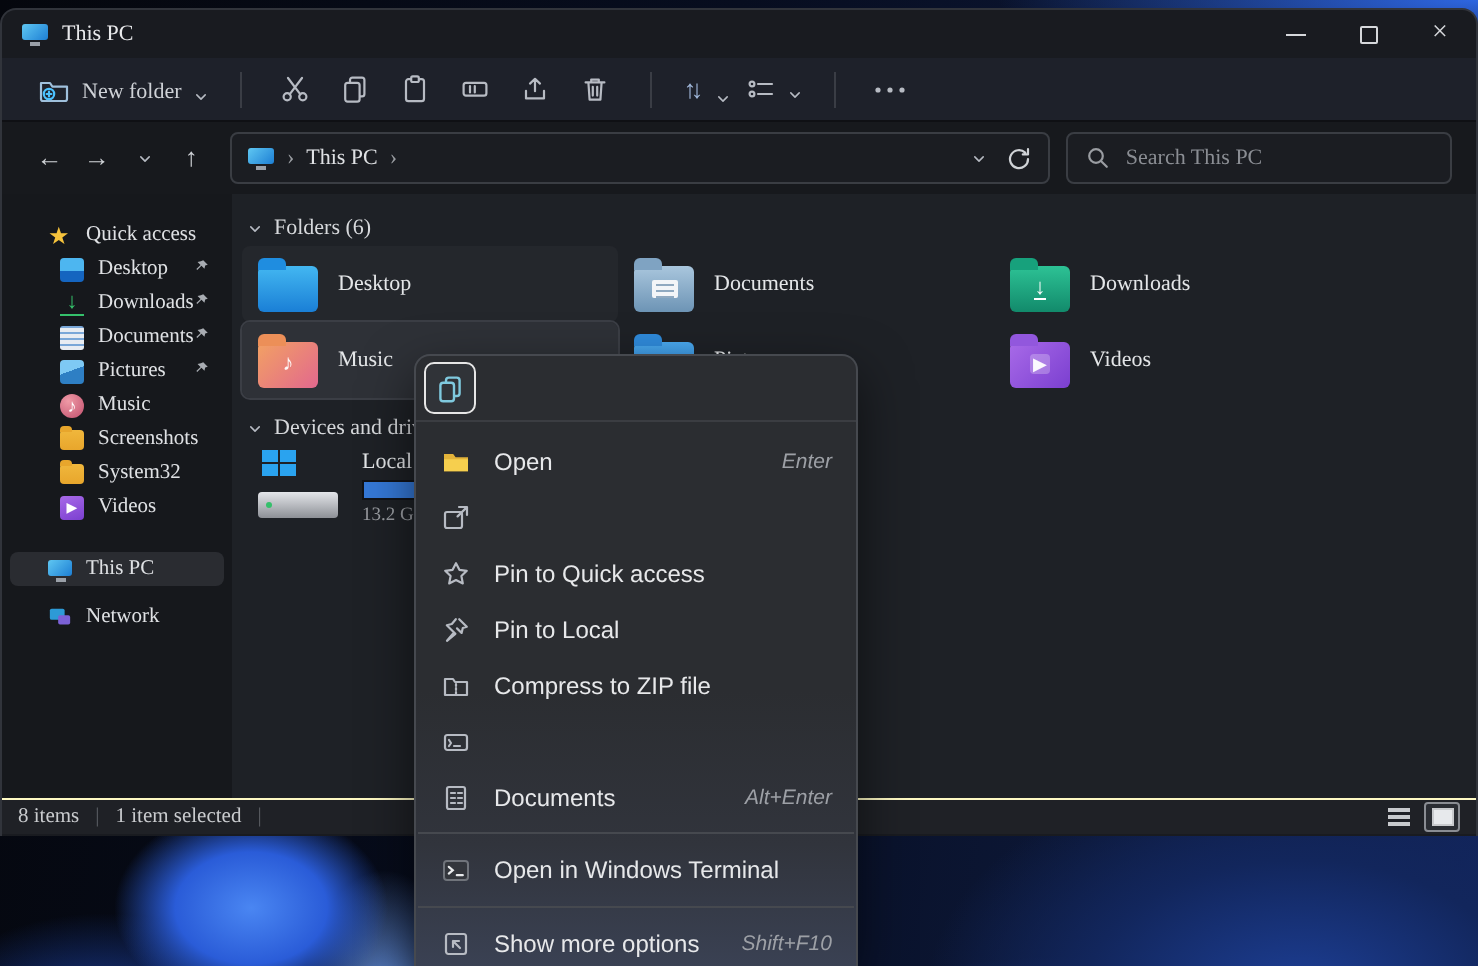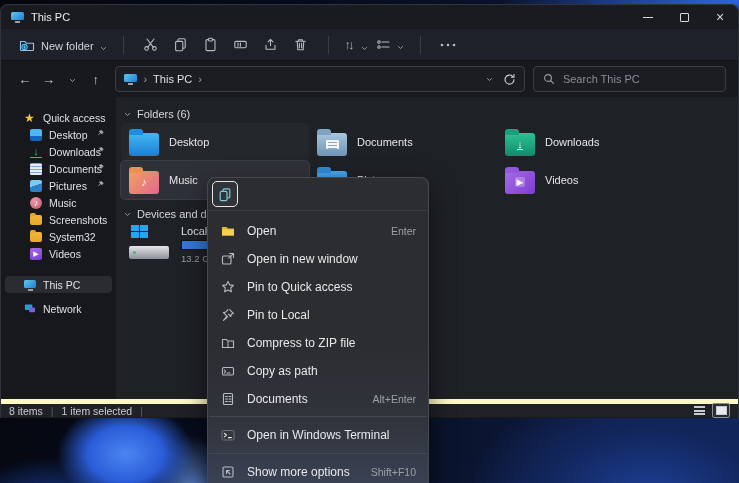--- a/index.html
+++ b/index.html
@@ -13,21 +13,21 @@
       radial-gradient(95px 70px at 17% 94%, #4a86f2 0%, #2a5cd8 40%, rgba(20,40,120,0) 72%),
       radial-gradient(150px 100px at 7% 108%, #1f49b8 0%, rgba(20,40,120,0) 65%),
       radial-gradient(70px 120px at 26% 105%, #6fa0f5 0%, rgba(20,40,120,0) 60%),
       radial-gradient(240px 150px at 88% 103%, #1d3f96 0%, #12265c 45%, rgba(10,20,60,0) 78%),
       radial-gradient(280px 90px at 74% 112%, #2c57c4 0%, rgba(10,20,60,0) 70%),
       radial-gradient(300px 40px at 100% 0%, #2e66e0 0%, rgba(10,20,60,0) 80%),
       linear-gradient(100deg, #05070d 0%, #070d1f 45%, #0c1736 75%, #12245c 100%); }
 
   
   #window { position:absolute; left:0; top:4px; width:739px; height:414px;
-    background:#191b20; border-radius:8px 8px 0 0; border:1px solid #31343b; border-bottom:none; }
+    background:#191b20; border-radius:8px 8px 0 0; border:1px solid #31343b; border-bottom:none;font-family:Liberation Serif, serif; }
 
   .titlebar { height:24px; display:flex; align-items:center; padding-left:10px; position:relative; }
   .titlebar .t-label { font-size:11px; color:#e9eaec; margin-left:7px; }
   .mini-monitor { width:13px; height:10px; position:relative; }
   .mini-monitor .scr { position:absolute; left:0; top:0; width:13px; height:8px;
     background:linear-gradient(135deg,#5fc7f2,#1d7fd4); border-radius:1.5px; }
   .mini-monitor .std { position:absolute; left:4px; bottom:-1px; width:5px; height:2px; background:#9aa0a8; }
   .win-controls { position:absolute; right:0; top:0; height:24px; display:flex; }
   .win-btn { width:36px; height:24px; display:flex; align-items:center; justify-content:center; color:#d6d8db; }
   .glyph-min { width:10px; height:1px; background:#d6d8db; display:block; }
@@ -111,42 +111,42 @@
   .drv-body { position:absolute; left:0; bottom:4px; width:40px; height:13px; border-radius:2px;
     background:linear-gradient(180deg,#e4e6ea,#8d9096); }
   .drv-body::after { content:""; position:absolute; left:4px; top:5px; width:3px; height:3px;
     border-radius:50%; background:#35c06b; }
   .drv-info { padding-top:2px; }
   .drv-name { font-size:11px; color:#e4e6e8; }
   .drv-bar { width:92px; height:10px; background:#2a2d33; border:1px solid #111318; margin:3px 0 3px 0; }
   .drv-fill { height:100%; background:#3579d8; }
   .drv-free { font-size:9.5px; color:#9a9da2; white-space:nowrap; }
 
-  .statusbar { height:18px; background:#1f2126; border-top:5px solid #fef9c3;
+  .statusbar { height:18px; background:#1f2126; border-top:1px solid #fef9c3;
     display:flex; align-items:center; padding:0 8px; gap:8px; font-size:10.5px; color:#c9cbce; }
   .st-div { color:#5a5d63; }
   .st-right { margin-left:auto; display:flex; gap:4px; align-items:center; }
   .vw { width:18px; height:15px; display:flex; align-items:center; justify-content:center; border-radius:2px; }
   .vw-lines { width:11px; height:9px; background:repeating-linear-gradient(#c8cacd 0 2px,transparent 2px 3.5px); }
   .vw.active { border:1px solid #8a8d93; background:#2a2d33; }
   .vw-thumb { width:11px; height:9px; border:1.5px solid #c8cacd; background:#e7e9ec; }
 
   
   .ctxmenu { position:absolute; left:207px; top:177px; width:222px; height:306px; z-index:50;
     border:1px solid #46494f; border-bottom:none; border-radius:8px 8px 0 0; overflow:hidden;
     background:linear-gradient(180deg,#2b2d31 0%,#2b2d31 55%,#31343c 80%,#3a4153 100%);
     box-shadow:0 10px 26px rgba(0,0,0,.55); }
   .cm-iconbar { height:33px; border-bottom:1px solid #3b3d42; padding:3px 0 0 4px; display:flex; }
   .cm-focus { width:26px; height:26px; border:1.5px solid #e6e6e6; border-radius:5px; background:#303338;
     display:flex; align-items:center; justify-content:center; }
   .cm-list { padding-top:6px; }
   .cm-item { height:28px; display:flex; align-items:center; padding:0 12px 0 13px; gap:12px; }
   .cm-item.tall { height:30px; }
   .cm-label { font-size:12px; color:#e7e8ea; flex:1; white-space:nowrap; }
-  .cm-short { font-size:10.5px; color:#9da0a6; }
+  .cm-short { font-size:10.5px; color:#9da0a6;font-style:italic; }
   .cm-sep { height:1px; background:#46494f; margin:3px 1px; }
   svg.mi { flex:none; }
 </style>
 </head>
 <body>
 
 <div id="screen">
   <div id="wallpaper"></div>
 
   <div id="window">
@@ -452,21 +452,20 @@
             <path d="M1 5.6h12v6H1z" fill="#f6cf4e"></path>
         </svg>
         <span class="cm-label">Open</span>
         <span class="cm-short">Enter</span>
       </div>
       <div class="cm-item">
         <svg class="mi ic" width="14" height="14" viewBox="0 0 14 14" stroke="#8fb9de">
           <rect x="1.5" y="4" width="8.5" height="8" rx="1"></rect>
             <path d="M8.5 1.5h4v4M12.3 1.7L7.8 6.2"></path>
         </svg>
-        <span class="cm-label">Open in new window</span>
         <span class="cm-short"></span>
       </div>
       <div class="cm-item">
         <svg class="mi ic" width="14" height="14" viewBox="0 0 14 14" stroke="#8fb9de">
           <path d="M7 1.6l1.7 3.3 3.7.5-2.7 2.6.7 3.7L7 10 3.6 11.7l.7-3.7L1.6 5.4l3.7-.5z"></path>
         </svg>
         <span class="cm-label">Pin to Quick access</span>
         <span class="cm-short"></span>
       </div>
       <div class="cm-item">
@@ -482,21 +481,20 @@
             <path d="M7 6v1M7 8v1M7 10v1"></path>
         </svg>
         <span class="cm-label">Compress to ZIP file</span>
         <span class="cm-short"></span>
       </div>
       <div class="cm-item">
         <svg class="mi ic" width="14" height="14" viewBox="0 0 14 14" stroke="#cfd3d9">
           <rect x="1.5" y="3.5" width="11" height="7.5" rx="1.2"></rect>
             <path d="M3.5 6l1 1.5-1 1.5M6 9h3"></path>
         </svg>
-        <span class="cm-label">Copy as path</span>
         <span class="cm-short"></span>
       </div>
       <div class="cm-item">
         <svg class="mi ic" width="14" height="14" viewBox="0 0 14 14" stroke="#8fb9d6">
           <rect x="2.5" y="1.5" width="9" height="11" rx="1"></rect>
             <path d="M4.5 4.5h2M8 4.5h2M4.5 7h2M8 7h2M4.5 9.5h2M8 9.5h2"></path>
         </svg>
         <span class="cm-label">Documents</span>
         <span class="cm-short">Alt+Enter</span>
       </div>

